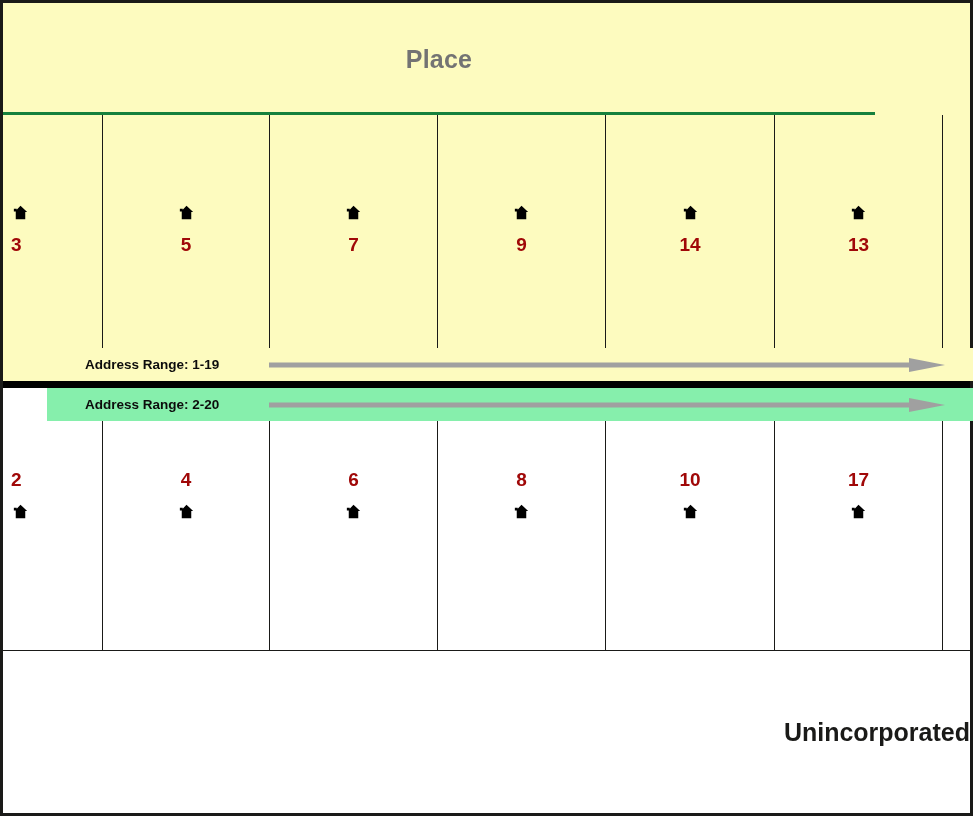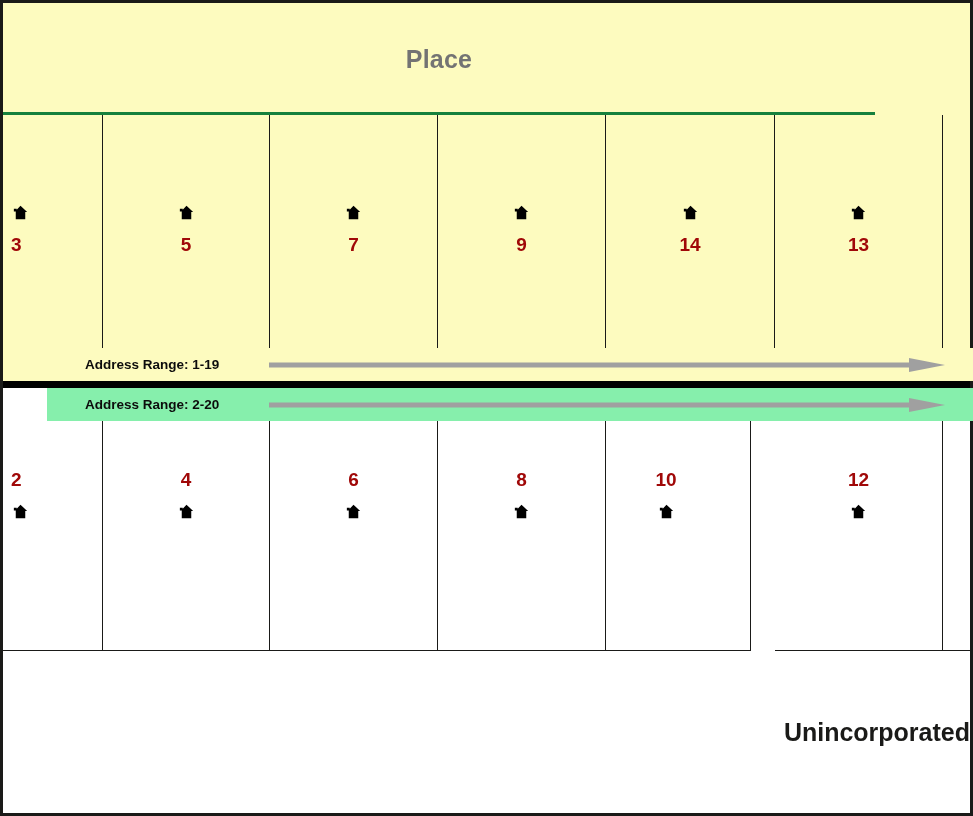--- a/index.html
+++ b/index.html
@@ -278,32 +278,32 @@
 
     <div class="lot" style="left:435px; width:168px;">
       <div class="lot-inner">
         <span class="lot-number">8</span>
         <svg class="house-icon" viewBox="0 0 20 20">
           <polygon fill="#000000" points="3,9 3,6 6,6 6,7.2 10,3 17,9.4 15,9.4 15,17 5,17 5,9"></polygon>
         </svg>
       </div>
     </div>
 
-    <div class="lot" style="left:579px; width:169px;text-decoration:underline;">
+    <div class="lot" style="left:603px; width:169px;text-decoration:underline;">
       <div class="lot-inner">
         <span class="lot-number">10</span>
         <svg class="house-icon" viewBox="0 0 20 20">
           <polygon fill="#000000" points="3,9 3,6 6,6 6,7.2 10,3 17,9.4 15,9.4 15,17 5,17 5,9"></polygon>
         </svg>
       </div>
     </div>
 
     <div class="lot" style="left:772px; width:168px;">
       <div class="lot-inner">
-        <span class="lot-number">12</span>
+        <span class="lot-number">17</span>
         <svg class="house-icon" viewBox="0 0 20 20">
           <polygon fill="#000000" points="3,9 3,6 6,6 6,7.2 10,3 17,9.4 15,9.4 15,17 5,17 5,9"></polygon>
         </svg>
       </div>
     </div>
 
     <div class="lot" style="left:940px; width:27px; border-right:none;"></div>
   </div>
 
   <div class="unincorporated-title">Unincorporated</div>

